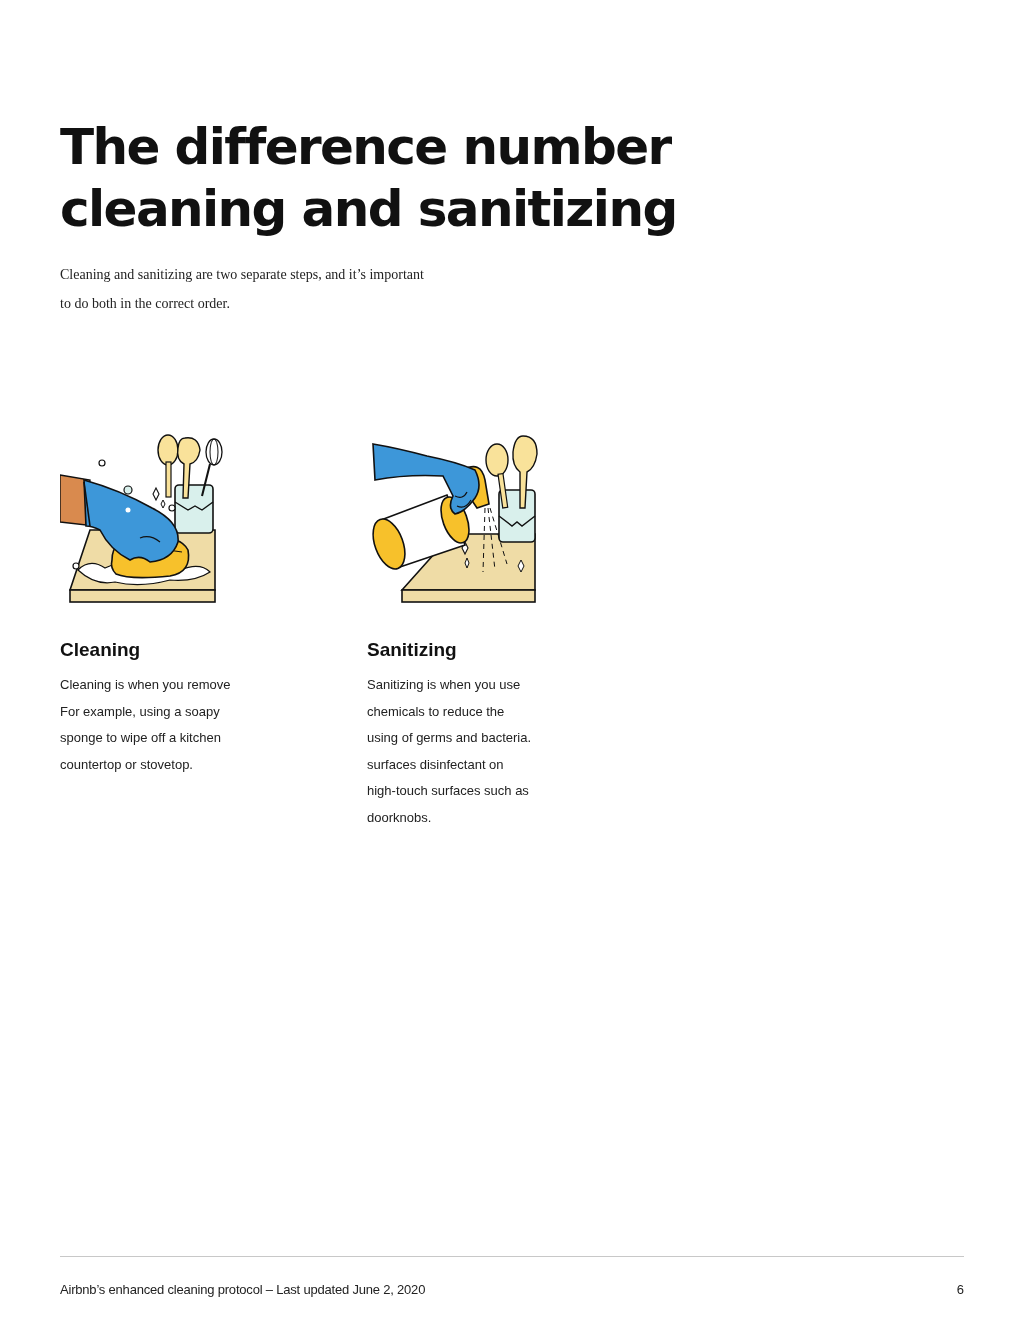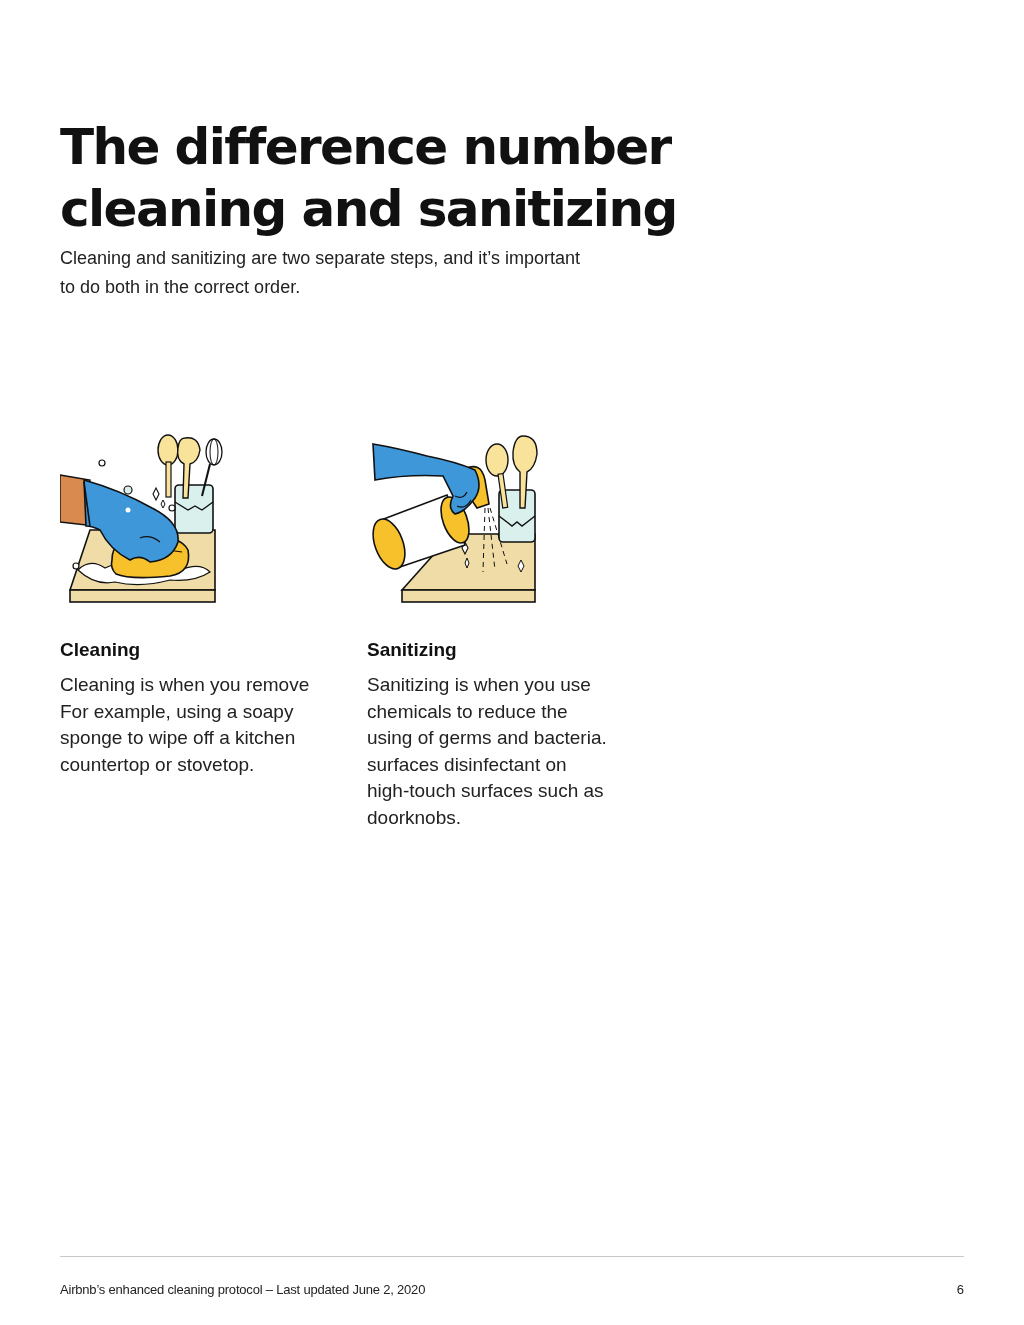--- a/index.html
+++ b/index.html
@@ -7,34 +7,34 @@
       width: 1024px; height: 1325px; position: relative; overflow: hidden;
       font-family: "Liberation Sans", "DejaVu Sans", sans-serif; color: #111111;
     }
     .title {
       position: absolute; left: 60px; top: 116px; width: 680px;
       font-family: "DejaVu Sans", "Liberation Sans", sans-serif;
       font-weight: bold; font-size: 50px; line-height: 62px; letter-spacing: -1.6px;
       margin: 0; color: #111;
     }
     .subtitle {
-      position: absolute; left: 60px; top: 244px; width: 620px;
-      font-size: 18px; line-height: 29px; color: #222; margin: 0;
+      position: absolute; left: 60px; top: 260px; width: 620px;
+      font-size: 14px; line-height: 29px; color: #222; margin: 0; font-family: Liberation Serif, serif;
     }
     .col { position: absolute; top: 430px; width: 300px; }
     .col.left { left: 60px; }
     .col.right { left: 367px; }
     .illus { width: 180px; height: 180px; display: block; }
     .col-heading {
       position: absolute; top: 208px; left: 0; margin: 0;
       font-weight: bold; font-size: 19px; line-height: 24px; color: #111;
     }
     .col-body {
       position: absolute; top: 242px; left: 0; width: 295px; margin: 0;
-      font-size: 19px; line-height: 26.6px; color: #222;
+      font-size: 13px; line-height: 26.6px; color: #222;
     }
     .col-body span { display: block; white-space: nowrap; }
     .footer-rule {
       position: absolute; left: 60px; top: 1256px; width: 904px; height: 0;
       border-top: 1px solid #c8c8c8;
     }
     .footer-text {
       position: absolute; left: 60px; top: 1282px; font-size: 13px; color: #222;
       letter-spacing: -0.2px;
     }

